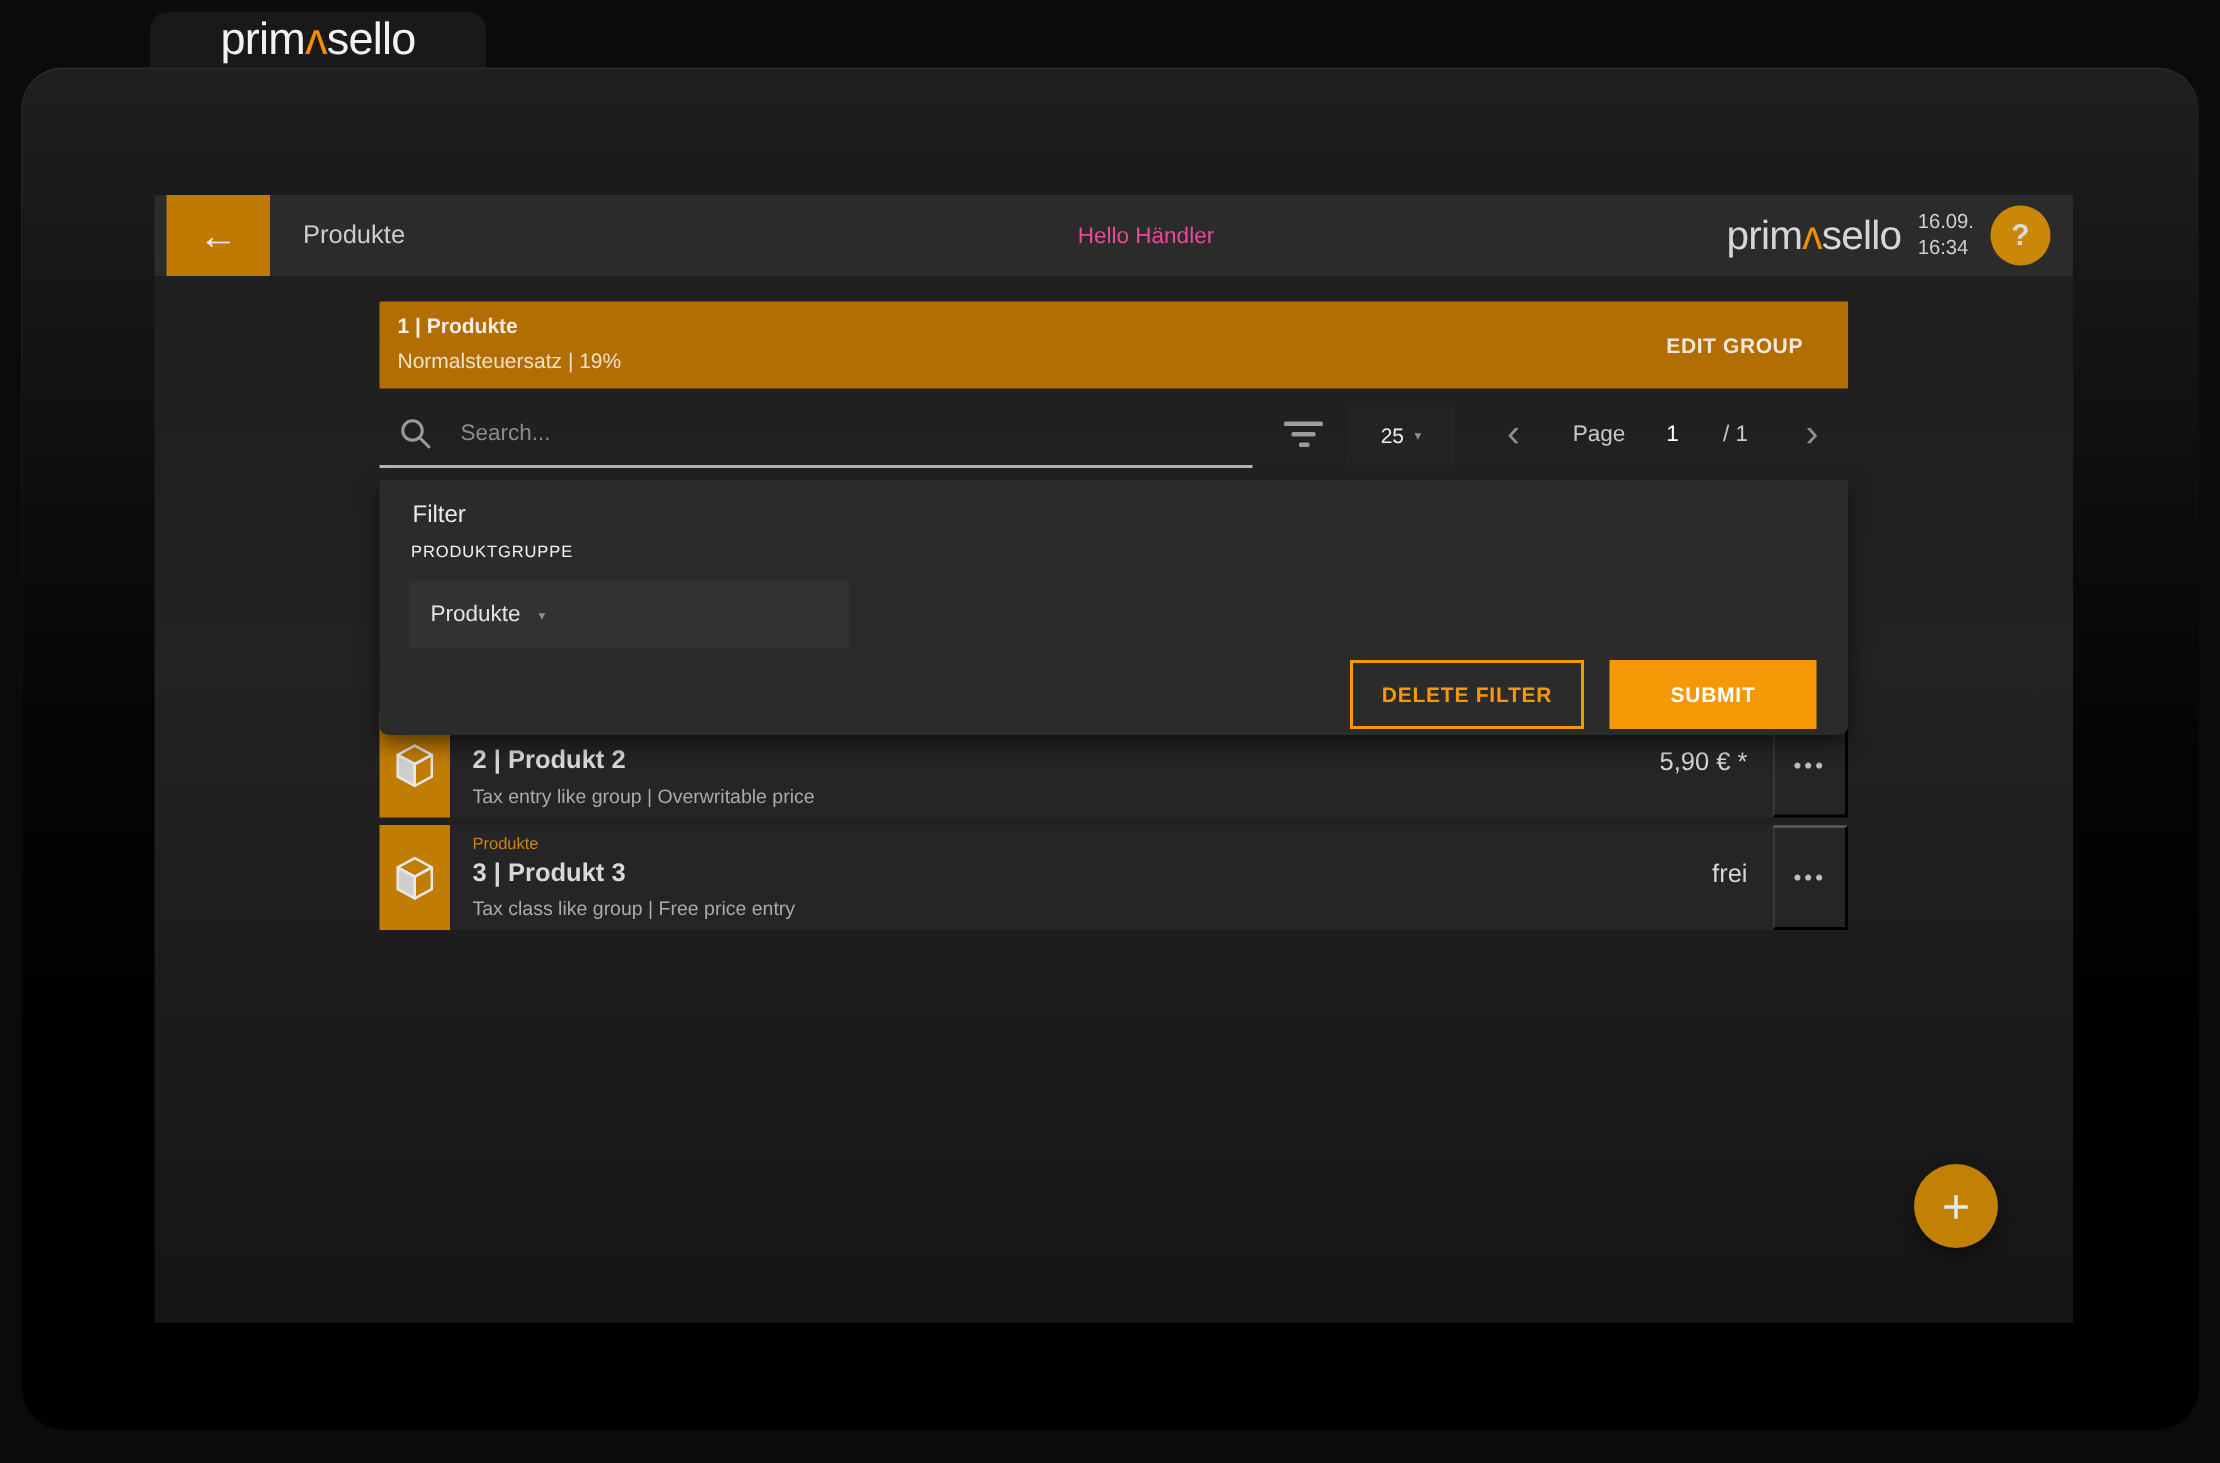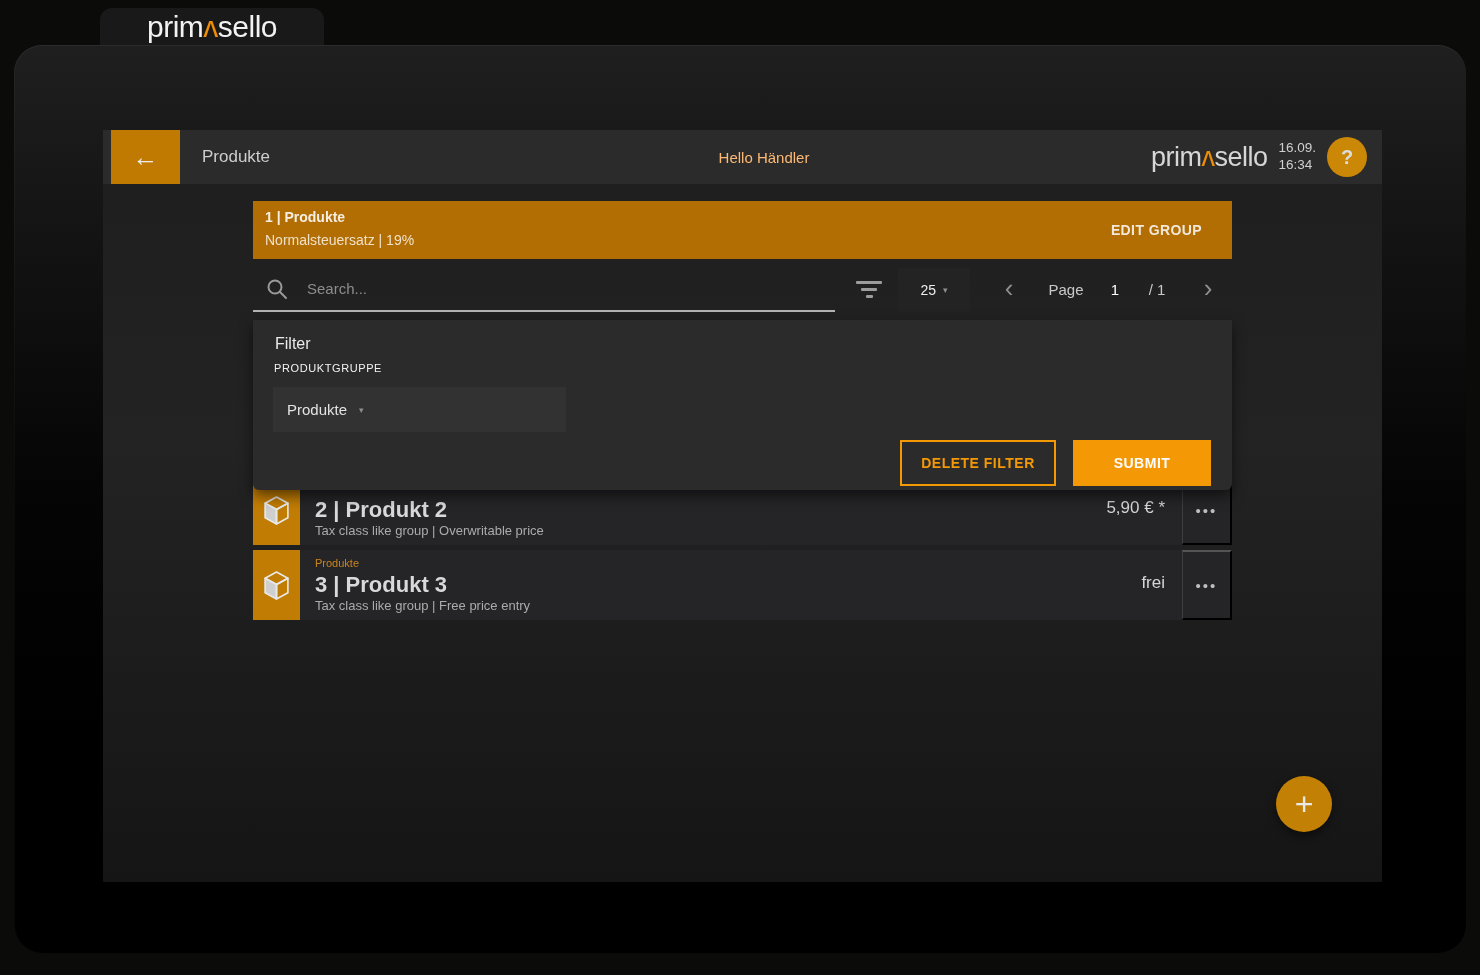--- a/index.html
+++ b/index.html
@@ -24,21 +24,21 @@
             background:linear-gradient(180deg,#1e1e1e 0%,#232323 42%,#1b1b1b 75%,#151515 100%); }
 
   
   .header { left:0; top:0; width:1279px; height:54px; background:#2b2b2b; }
   .back-btn { left:8px; top:0; width:69px; height:54px; background:#c07a02; border:none;
               display:flex; align-items:center; justify-content:center; cursor:pointer; }
   .back-arrow { font-size:26px; color:#ececec; line-height:1; }
   .page-title { left:99px; top:0; height:54px; display:flex; align-items:center;
                 font-size:17px; color:#cdcdcd; }
   .greeting { left:0; top:0; width:1279px; height:54px; display:flex; align-items:center;
-              justify-content:center; font-size:15px; color:#fdba74; pointer-events:none;padding-left:43px; }
+              justify-content:center; font-size:15px; color:#ec4899; pointer-events:none;padding-left:43px; }
   .header-right { right:15px; top:0; height:54px; display:flex; align-items:center; gap:11px; }
   .header-right .brand { font-size:27px; color:#d6d6d6; }
   .datetime { font-size:13.5px; color:#cfcfcf; line-height:1.25; }
   .help-btn { width:40px; height:40px; border-radius:50%; background:#ca8806; border:none;
               color:#dcdcdc; font-size:20px; font-weight:bold; cursor:pointer; }
 
   
   .banner { left:150px; top:71px; width:979px; height:58px; background:#b26d03; }
   .banner-title { left:12px; top:8px; font-size:14px; font-weight:bold; color:#f6eee2; }
   .banner-sub { left:12px; top:31px; font-size:14px; color:#f0e1c9; }
@@ -79,21 +79,21 @@
   .btn-delete { left:647px; top:120px; width:156px; background:transparent;
                 border:2px solid #f49905; color:#f49905; }
   .btn-submit { left:820px; top:120px; width:138px; background:#f49905; border:none; color:#fdfdfd; }
 
   
   .row { left:150px; width:979px; height:70px; background:#252527; z-index:1; cursor:pointer; }
   .row.r0 { top:345px; } .row.r1 { top:420px; }
   .stripe { left:0; top:0; width:47px; height:70px; background:#c17c04;
             display:flex; align-items:center; justify-content:center; }
   .row-label { left:62px; top:7px; font-size:11px; color:#c9851c; }
-  .row-title { left:62px; top:22px; font-size:22px; font-weight:bold; color:#d9d9d9; }
+  .row-title { left:62px; top:22px; font-size:17px; font-weight:bold; color:#d9d9d9; }
   .row-sub { left:62px; top:48px; font-size:13px; color:#ababab; }
   .row-price { right:67px; top:23px; font-size:17px; color:#d6d6d6; }
   .row-menu { right:0; top:0; width:50px; height:70px; border-left:1px solid #3e3e40;
               display:flex; align-items:center; justify-content:center; background:none; cursor:pointer; }
   .dots { font-size:15px; letter-spacing:2px; color:#bdbdbd; }
 
   
   .fab { left:1173px; top:646px; width:56px; height:56px; border-radius:50%; background:#c28104;
          border:none; color:#e9e9e9; font-size:32px; font-weight:300; line-height:1;
          box-shadow:0 4px 10px rgba(0,0,0,.45); cursor:pointer; }
@@ -157,21 +157,21 @@
 
     <div class="abs row r0">
       <div class="abs stripe">
         <svg width="27" height="29" viewBox="0 0 26 28">
           <polygon points="13,1 24,7 13,13 2,7" fill="none" stroke="#e8e8e8" stroke-width="1.6" stroke-linejoin="round"></polygon>
           <polygon points="2,7 13,13 13,27 2,21" fill="#cfcfcf" stroke="#e8e8e8" stroke-width="1.6" stroke-linejoin="round"></polygon>
           <polygon points="13,13 24,7 24,21 13,27" fill="none" stroke="#e8e8e8" stroke-width="1.6" stroke-linejoin="round"></polygon>
         </svg>
       </div>
       <div class="abs row-title">2 | Produkt 2</div>
-      <div class="abs row-sub">Tax class like group | Overwritable price</div>
+      <div class="abs row-sub">Tax entry like group | Overwritable price</div>
       <div class="abs row-price">5,90 € *</div>
       <button class="abs row-menu">
         <span class="dots">•••</span>
       </button>
     </div>
 
     <div class="abs row r1">
       <div class="abs stripe">
         <svg width="27" height="29" viewBox="0 0 26 28">
           <polygon points="13,1 24,7 13,13 2,7" fill="none" stroke="#e8e8e8" stroke-width="1.6" stroke-linejoin="round"></polygon>

